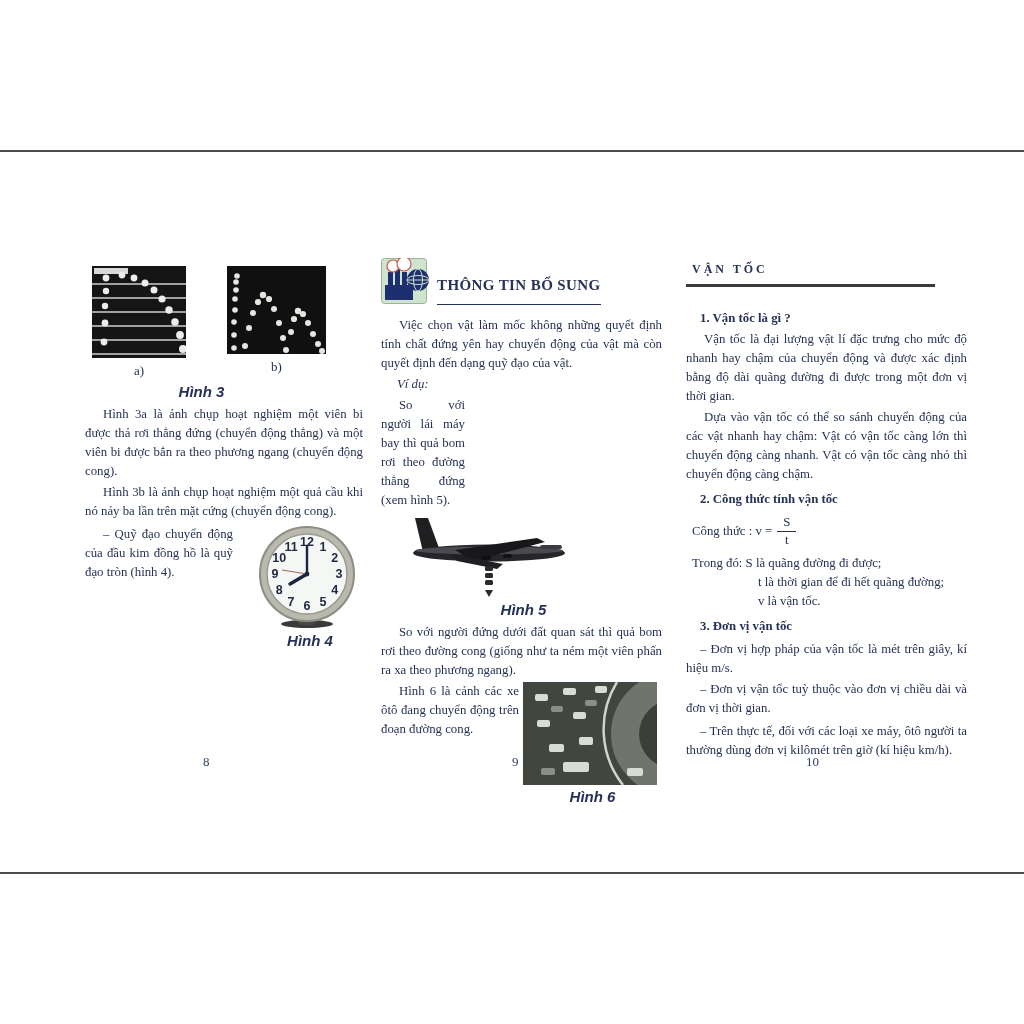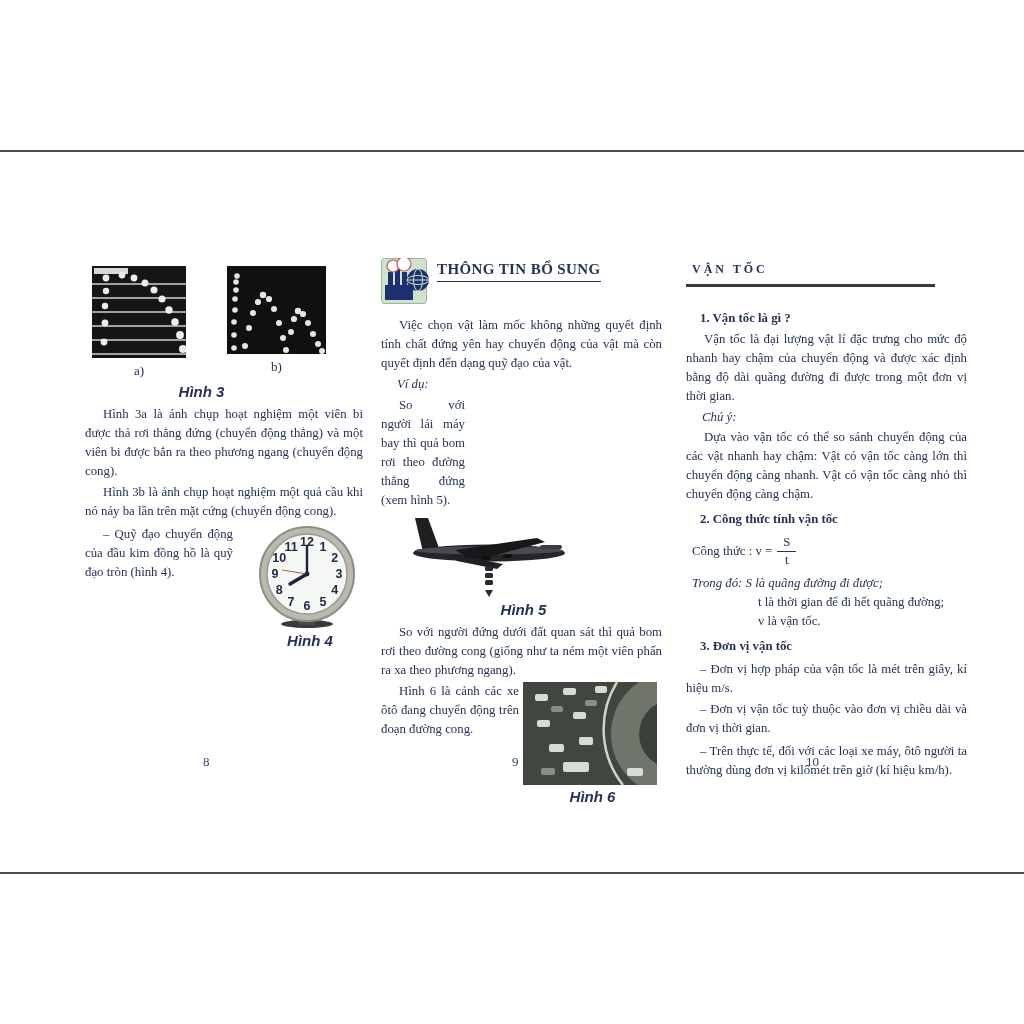--- a/index.html
+++ b/index.html
@@ -19,38 +19,38 @@
   .figrow{display:flex;align-items:flex-start;margin:8px 0 0 0;}
   .figblk{text-align:center;}
   .figblk .lbl{font-size:13px;margin-top:3px;text-indent:0;}
   
   .clockwrap{position:relative;min-height:128px;margin-top:4px;}
   .clocktext{width:148px;}
   .clockfig{position:absolute;right:0;top:0;width:106px;text-align:center;}
   
   .hdr{display:flex;align-items:flex-end;gap:6px;margin-bottom:10px;}
   .hdr-title{font-weight:bold;font-size:15px;letter-spacing:0.4px;border-bottom:1.6px solid #253156;
-             padding-bottom:2px;margin-bottom:24px;}
+             padding-bottom:9px;margin-bottom:1px;}
   
   .planewrap{display:flex;margin-top:2px;flex-direction:column;}
   .planetext{width:84px;flex:none;}
   .planefig{flex:1;text-align:center;padding-left:4px;}
   
   .carswrap{display:flex;margin-top:2px;}
   .carstext{width:138px;flex:none;}
   .carsfig{flex:1;text-align:center;padding-left:4px;}
   
   .vt-title{font-weight:bold;font-size:12px;letter-spacing:3px;text-indent:6px;margin:2px 0 0 0;}
   .vt-underline{width:249px;height:3px;background:#3a3a3a;margin-top:5px;margin-bottom:22px;}
   .sect-h{font-weight:bold;text-indent:14px;margin:6px 0 2px 0;text-align:left;}
   .formula{margin:6px 0 6px 6px;text-indent:0;display:flex;align-items:center;text-align:left;}
   .frac{display:inline-block;text-align:center;margin-left:5px;line-height:15px;}
   .frac .num{display:block;border-bottom:1.3px solid #253156;padding:0 6px 1px 6px;}
   .frac .den{display:block;padding-top:1px;}
-  .where{margin:0;text-indent:6px;text-align:left;font-style:italic;}
+  .where{margin:0;text-indent:6px;text-align:left;}
   .where-ind{margin:0;padding-left:72px;text-indent:0;text-align:left;}
   .pagenum{position:absolute;top:754px;font-size:13px;color:#33406a;}
   .clock-num{font-size:12.5px;font-weight:bold;fill:#222a44;font-family:"Liberation Sans",sans-serif;}
   svg{display:block;}
 </style>
 </head>
 <body>
 <div id="canvas">
 
 <div class="rule" style="top:150px"></div>
@@ -244,21 +244,20 @@
 
 </div>
 
 <div class="col" id="col3">
 
   <h1 class="vt-title">VẬN TỐC</h1>
   <div class="vt-underline"></div>
 
   <p class="sect-h">1. Vận tốc là gì ?</p>
   <p class="para">Vận tốc là đại lượng vật lí đặc trưng cho mức độ nhanh hay chậm của chuyển động và được xác định bằng độ dài quãng đường đi được trong một đơn vị thời gian.</p>
-  <p class="italiclbl">Chú ý:</p>
   <p class="para">Dựa vào vận tốc có thể so sánh chuyển động của các vật nhanh hay chậm: Vật có vận tốc càng lớn thì chuyển động càng nhanh. Vật có vận tốc càng nhỏ thì chuyển động càng chậm.</p>
 
   <p class="sect-h">2. Công thức tính vận tốc</p>
   <div class="formula">
     <span>Công thức : v =</span>
     <span class="frac">
       <span class="num">S</span>
       <span class="den">t</span>
     </span>
   </div>

